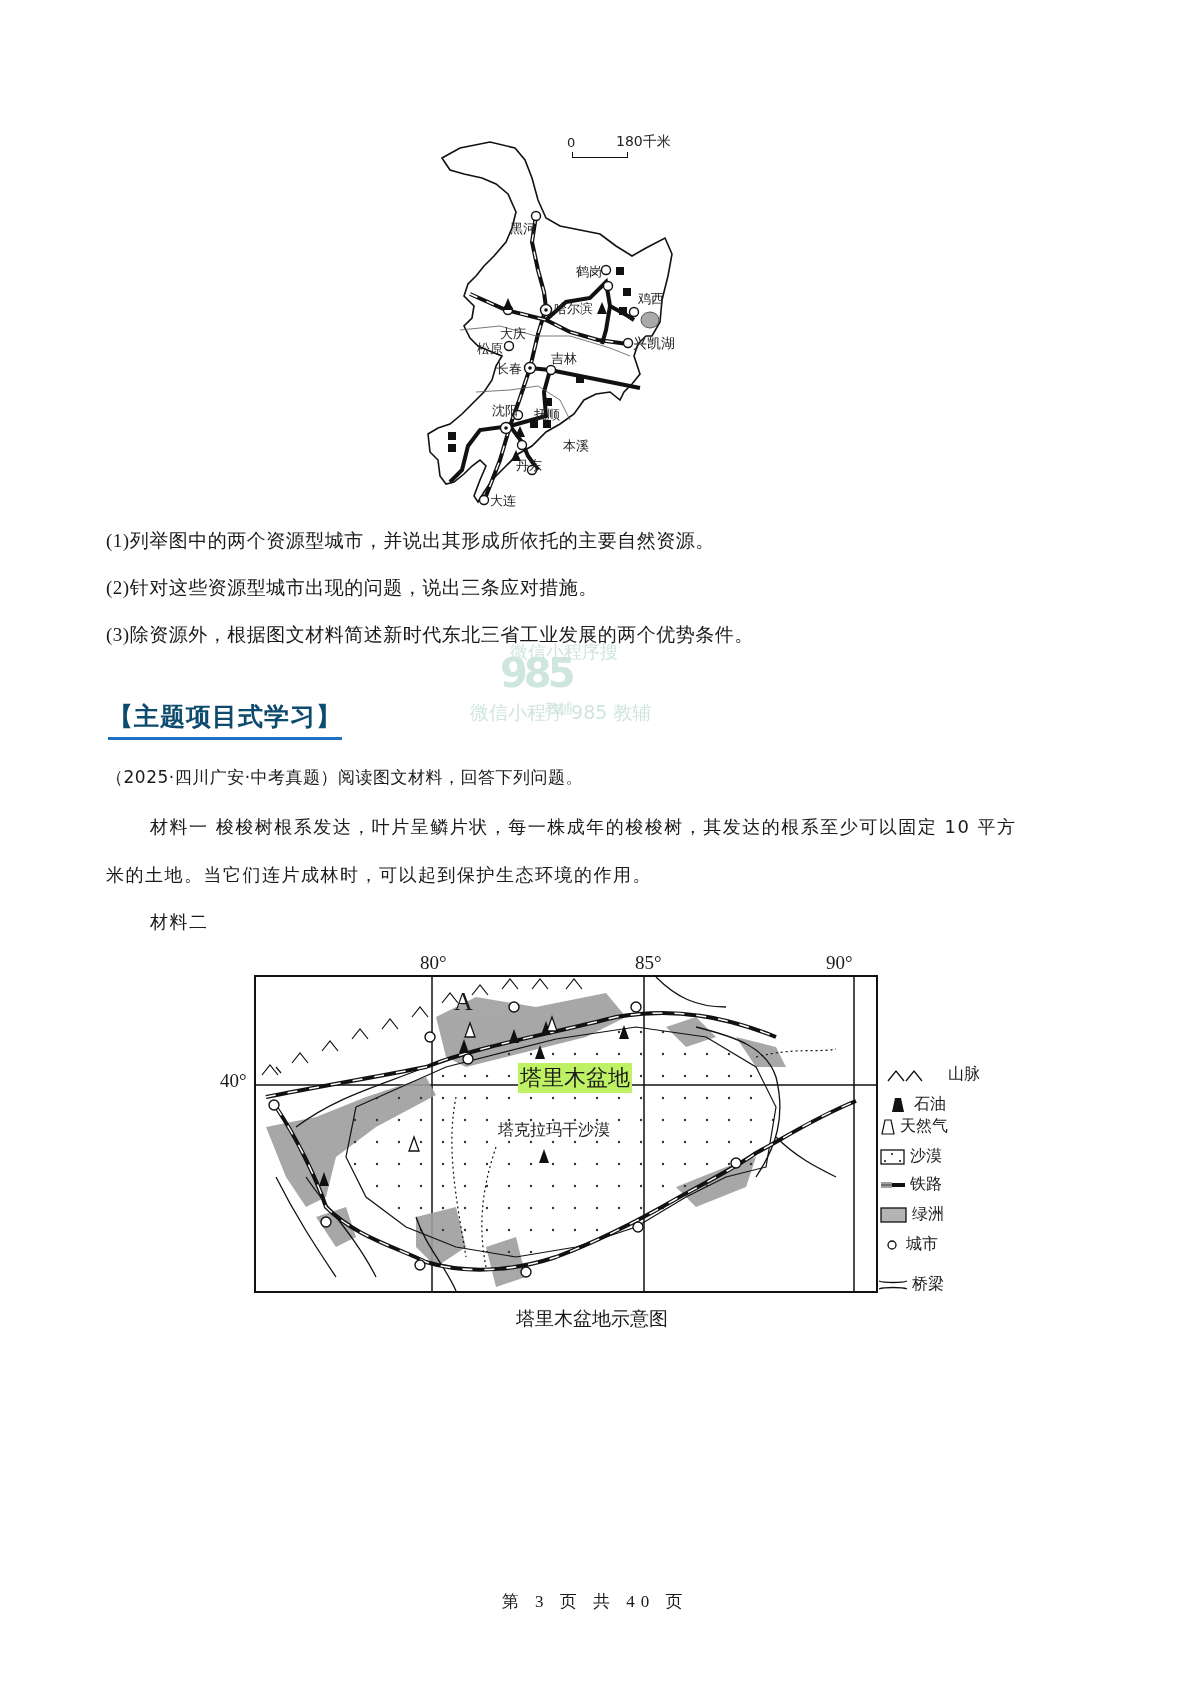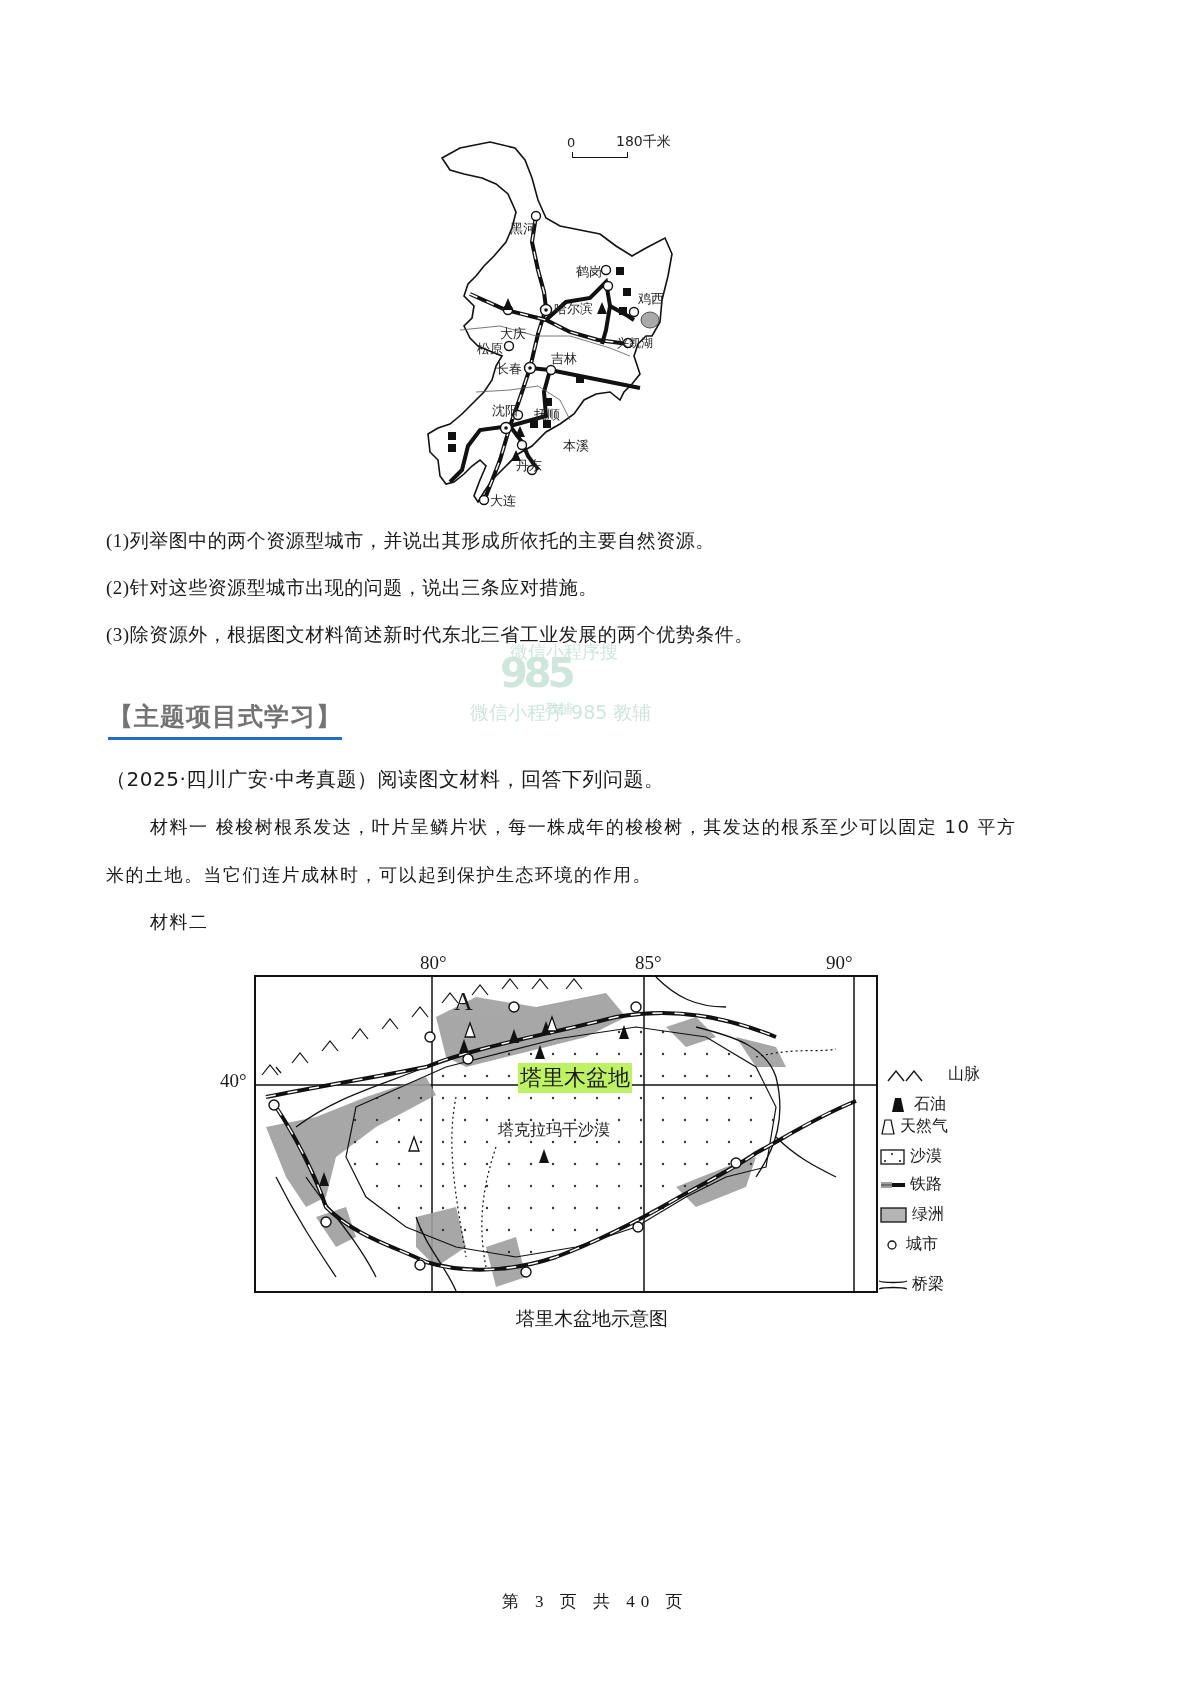--- a/index.html
+++ b/index.html
@@ -1,20 +1,20 @@
 <!DOCTYPE html>
 <html><head>
 <meta charset="utf-8">
 <style>
   html, body { margin:0; padding:0; background:#ffffff; }
   body { width:1190px; height:1683px; position:relative; overflow:hidden;
          font-family:"DejaVu Serif","Liberation Serif",serif; color:#1a1a1a; }
   .abs { position:absolute; }
   .q { position:absolute; left:106px; font-size:19px; letter-spacing:0.5px; font-family:"Liberation Serif","DejaVu Serif",serif; }
-  .section-title { position:absolute; left:108px; top:700px; font-size:25px; color:#737373; font-weight:bold;
+  .section-title { position:absolute; left:108px; top:700px; font-size:25px; color:#0c4a6e; font-weight:bold;
                    font-family:Liberation Sans, sans-serif; padding-bottom:4px;
                    border-bottom:3px solid #1f6fc6; letter-spacing:1px; }
   .para { position:absolute; font-size:18px; font-family:"DejaVu Sans","Liberation Sans",sans-serif; letter-spacing:1.5px; }
   .map-label { position:absolute; font-size:13px; font-family:"DejaVu Sans","Liberation Sans",sans-serif; color:#222; white-space:nowrap; }
   .legend-row { position:absolute; left:886px; font-size:16px; font-family:"DejaVu Sans","Liberation Sans",sans-serif; display:flex; align-items:center; gap:4px; white-space:nowrap; }
   .deg { position:absolute; font-size:19px; font-family:"Liberation Serif","DejaVu Serif",serif; }
   .watermark { position:absolute; color:#cfe6dd; font-family:"DejaVu Sans",sans-serif; }
   .footer { position:absolute; top:1590px; left:0; width:1190px; text-align:center; font-size:17px; letter-spacing:6px; font-family:"Liberation Serif","DejaVu Serif",serif; }
 </style>
 </head>
@@ -88,21 +88,21 @@
   
   <div class="map-label" style="left:147px;top:5px;">0</div>
   <div class="abs" style="left:152px;top:22px;width:54px;height:5px;border:1.5px solid #111;border-top:none;"></div>
   <div class="map-label" style="left:196px;top:3px;font-size:14px;">180千米</div>
   
   <div class="map-label" style="left:90px;top:90px;">黑河</div>
   <div class="map-label" style="left:156px;top:133px;">鹤岗</div>
   <div class="map-label" style="left:80px;top:163px;margin-top:32px;">大庆</div>
   <div class="map-label" style="left:134px;top:170px;">哈尔滨</div>
   <div class="map-label" style="left:218px;top:160px;">鸡西</div>
-  <div class="map-label" style="left:197px;top:205px;font-size:12px;">兴凯湖</div>
+  <div class="map-label" style="left:213px;top:205px;font-size:14px;">兴凯湖</div>
   <div class="map-label" style="left:57px;top:210px;">松原</div>
   <div class="map-label" style="left:76px;top:230px;">长春</div>
   <div class="map-label" style="left:131px;top:220px;">吉林</div>
   <div class="map-label" style="left:72px;top:272px;">沈阳</div>
   <div class="map-label" style="left:114px;top:276px;">抚顺</div>
   <div class="map-label" style="left:110px;top:307px;margin-left:33px;">本溪</div>
   <div class="map-label" style="left:96px;top:327px;">丹东</div>
   <div class="map-label" style="left:70px;top:362px;">大连</div>
 </div>
 
@@ -111,21 +111,21 @@
 <div class="q" style="top:622px;">(3)除资源外，根据图文材料简述新时代东北三省工业发展的两个优势条件。</div>
 
 <div class="abs" style="left:470px;top:640px;width:200px;height:120px;">
   <div class="watermark" style="left:40px;top:0;font-size:18px;">微信小程序搜</div>
   <div class="watermark" style="left:30px;top:10px;font-size:40px;font-weight:bold;letter-spacing:-4px;">985</div>
   <div class="watermark" style="left:75px;top:60px;font-size:14px;">教辅</div>
 </div>
 <div class="watermark" style="left:470px;top:700px;font-size:19px;">微信小程序 985 教辅</div>
 
 <div class="section-title">【主题项目式学习】</div>
-<div class="para" style="left:106px;top:766px;font-size:20px;letter-spacing:0.5px;">（2025·四川广安·中考真题）阅读图文材料，回答下列问题。</div>
+<div class="para" style="left:106px;top:766px;font-size:17px;letter-spacing:0.5px;">（2025·四川广安·中考真题）阅读图文材料，回答下列问题。</div>
 <div class="para" style="left:150px;top:815px;">材料一  梭梭树根系发达，叶片呈鳞片状，每一株成年的梭梭树，其发达的根系至少可以固定 10 平方</div>
 <div class="para" style="left:106px;top:863px;">米的土地。当它们连片成林时，可以起到保护生态环境的作用。</div>
 <div class="para" style="left:150px;top:910px;">材料二</div>
 
 <div class="deg" style="left:420px;top:952px;">80°</div>
 <div class="deg" style="left:635px;top:952px;">85°</div>
 <div class="deg" style="left:826px;top:952px;">90°</div>
 <div class="deg" style="left:220px;top:1070px;">40°</div>
 
 <div class="abs" style="left:254px;top:975px;width:624px;height:318px;border:2px solid #111;box-sizing:border-box;overflow:hidden;">

